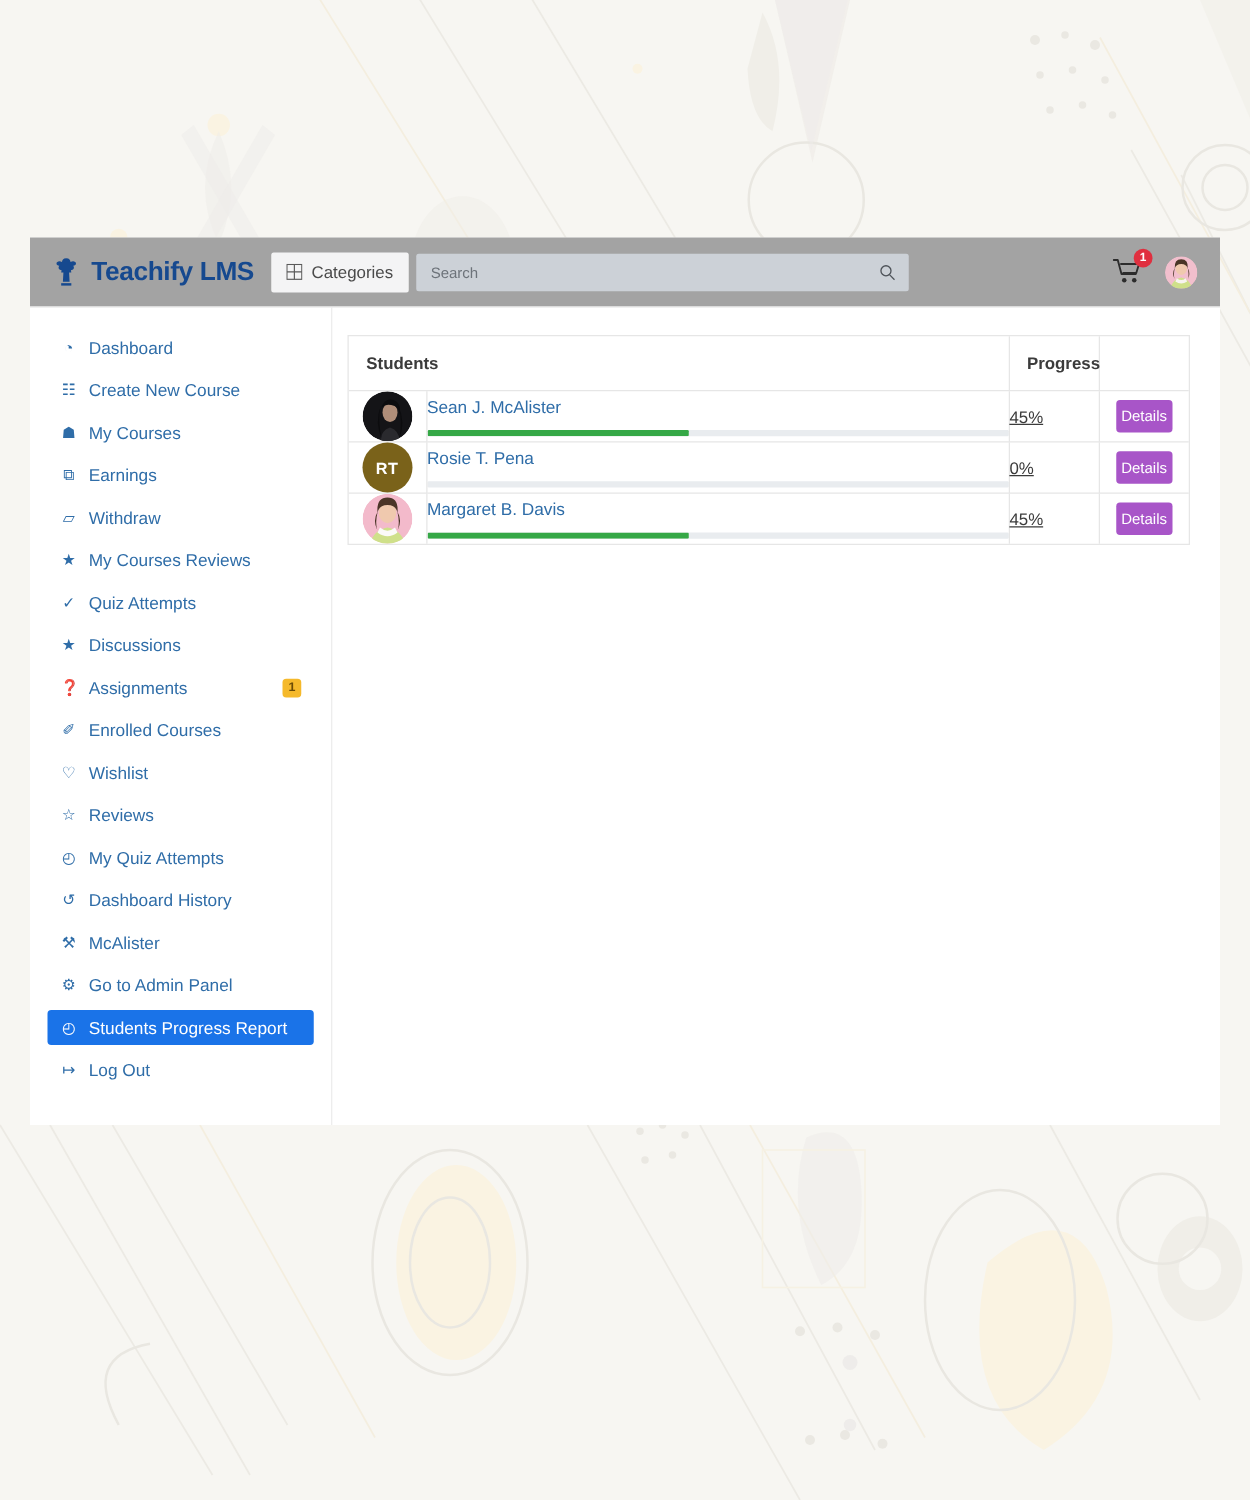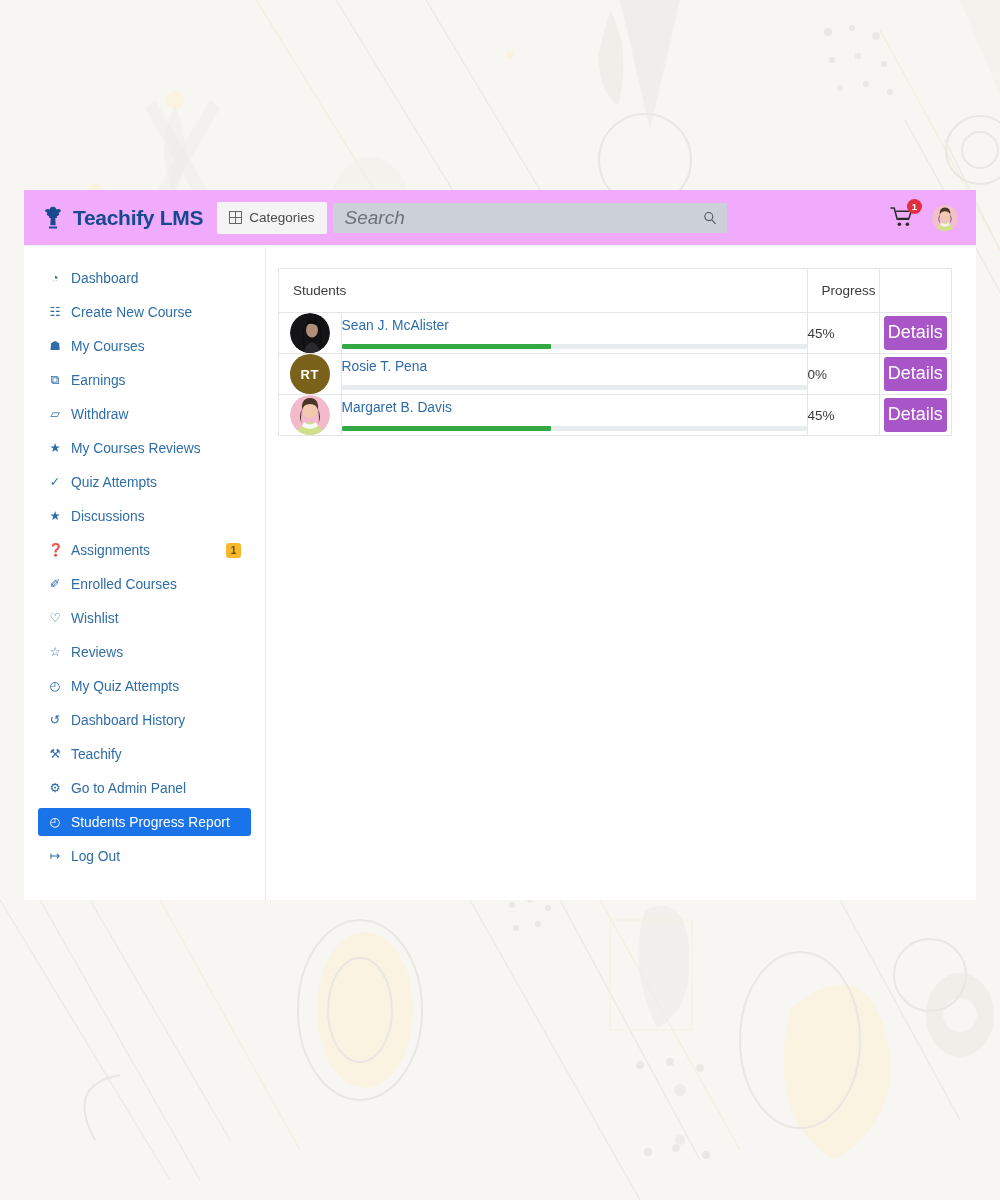--- a/index.html
+++ b/index.html
@@ -33,21 +33,21 @@
     z-index: 2;
     box-shadow: 0 0 0 0 rgba(0,0,0,0);
   }
 
   
   .topbar {
     height: 56px;
     display: flex;
     align-items: center;
     padding: 0 18px 0 16px;
-    background: #f0abfc;
+    background: #a3a3a3;
     border-bottom: 1px solid #f0f0f0;
   }
   .brand {
     display: flex; align-items: center; gap: 7px;
     margin-right: 14px;
     flex: 0 0 auto;
   }
   .brand-mark { width: 26px; height: 26px; display: block; }
   .brand-text {
     font-size: 21px;
@@ -80,24 +80,23 @@
     display: flex;
     align-items: center;
   }
   .searchbox input {
     flex: 1 1 auto;
     height: 100%;
     border: none;
     outline: none;
     background: transparent;
     padding: 0 34px 0 12px;
-    font-size: 19px;
+    font-size: 12px;
     font-family: inherit;
     color: #45494e;
-    font-style: italic;
   }
   .searchbox input::placeholder { color: #6d737a; opacity: 1; }
   .search-icon {
     position: absolute; right: 10px; top: 50%;
     transform: translateY(-50%);
     display: block;
     cursor: pointer;
   }
   .topbar-right {
     margin-left: auto;
@@ -200,21 +199,21 @@
     border: 1px solid #e6e6e6;
     background: #fff;
   }
   table.progress-table {
     width: 100%;
     border-collapse: collapse;
     table-layout: fixed;
   }
   table.progress-table th {
     text-align: left;
-    font-weight: normal;
+    font-weight: bold;
     font-size: 13.5px;
     color: #3b3b3b;
     padding: 14px 14px;
     border-bottom: 1px solid #e6e6e6;
     border-right: 1px solid #e6e6e6;
     vertical-align: middle;
   }
   table.progress-table th:last-child { border-right: none; }
   table.progress-table td {
     padding: 0;
@@ -270,29 +269,29 @@
     width: 100%;
     background: #e9ecef;
     border-radius: 1px;
     overflow: hidden;
   }
   .bar-fill {
     height: 100%;
     background: #35a846;
     border-radius: 1px;
   }
-  td.cell-percent { padding: 14px; font-size: 13.5px; color: #3b3b3b; }
+  td.cell-percent { padding: 14px; font-size: 13.5px; color: #3b3b3b; text-decoration: underline; }
   td.cell-action { padding: 14px 12px; text-align: center; }
   .details-btn {
     display: inline-block;
     background: #a855c8;
     color: #fff;
     border: none;
     border-radius: 3px;
-    font-size: 18px;
+    font-size: 12px;
     font-family: inherit;
     padding: 6px 4px;
     cursor: pointer;
     line-height: 1.2;
   }
 </style>
 </head>
 <body>
 
 <svg id="bg-deco" viewBox="0 0 1000 1200" xmlns="http://www.w3.org/2000/svg" aria-hidden="true">
@@ -489,21 +488,21 @@
         <a class="nav-item">
           <span class="ni-ico">◴</span>
           <span class="ni-label">My Quiz Attempts</span>
         </a>
         <a class="nav-item">
           <span class="ni-ico">↺</span>
           <span class="ni-label">Dashboard History</span>
         </a>
         <a class="nav-item">
           <span class="ni-ico">⚒</span>
-          <span class="ni-label">Teachify</span>
+          <span class="ni-label">McAlister</span>
         </a>
         <a class="nav-item">
           <span class="ni-ico">⚙</span>
           <span class="ni-label">Go to Admin Panel</span>
         </a>
         <a class="nav-item active">
           <span class="ni-ico">◴</span>
           <span class="ni-label">Students Progress Report</span>
         </a>
         <a class="nav-item">

